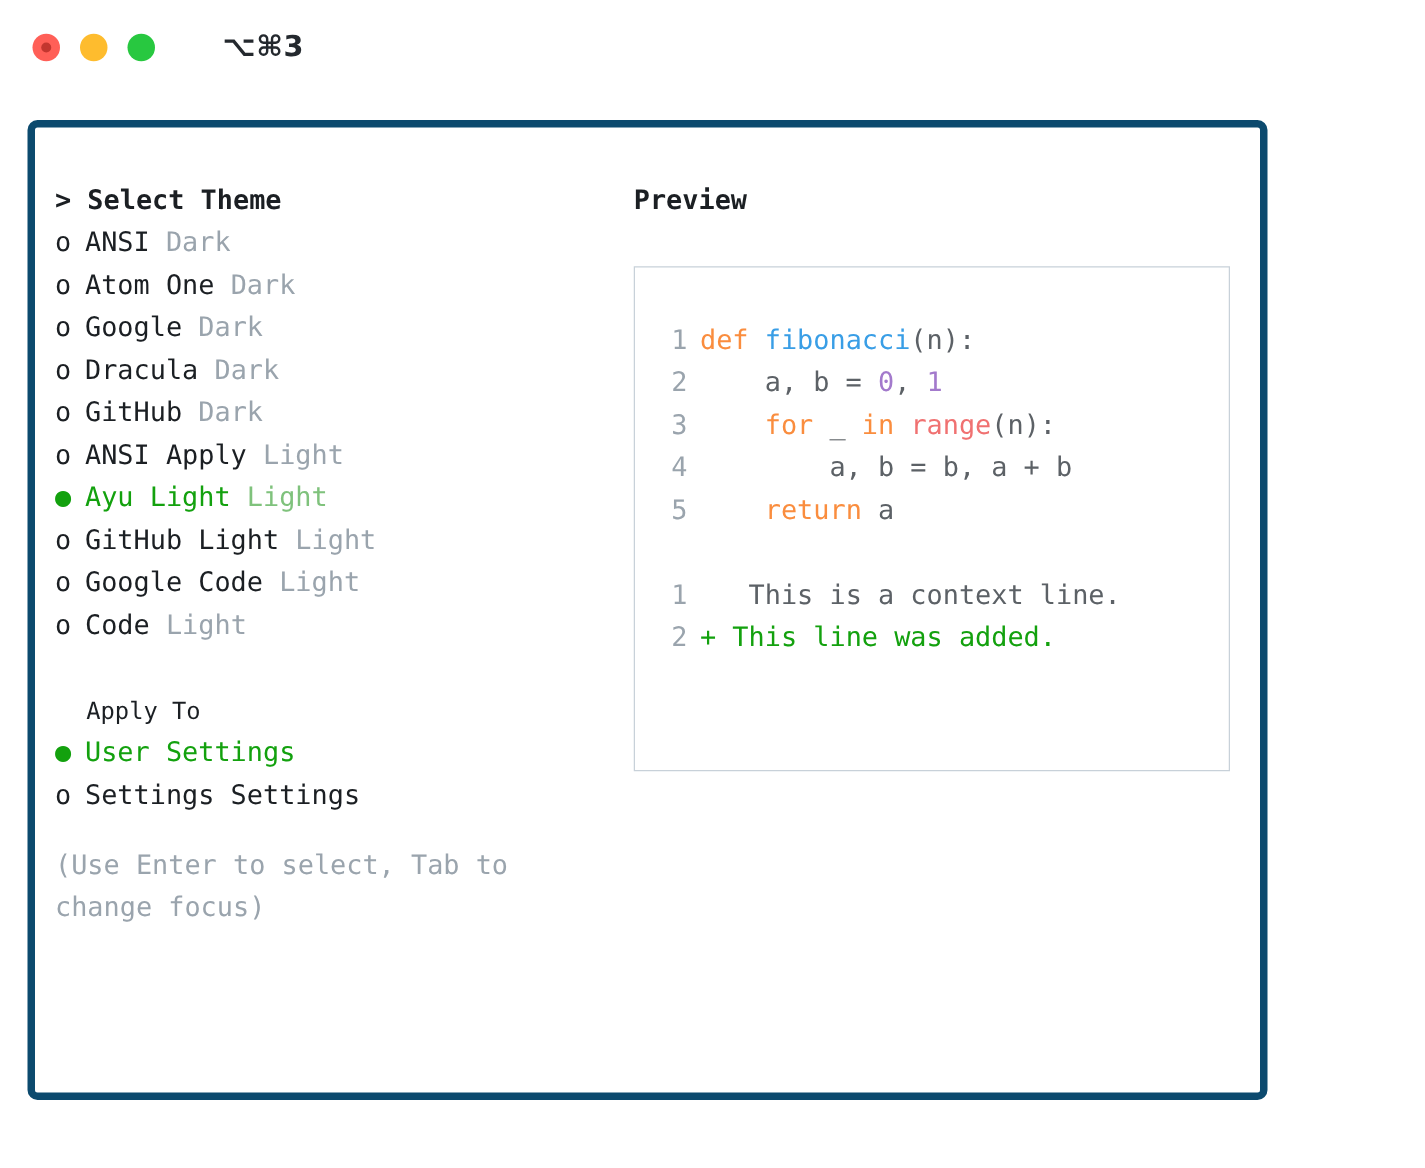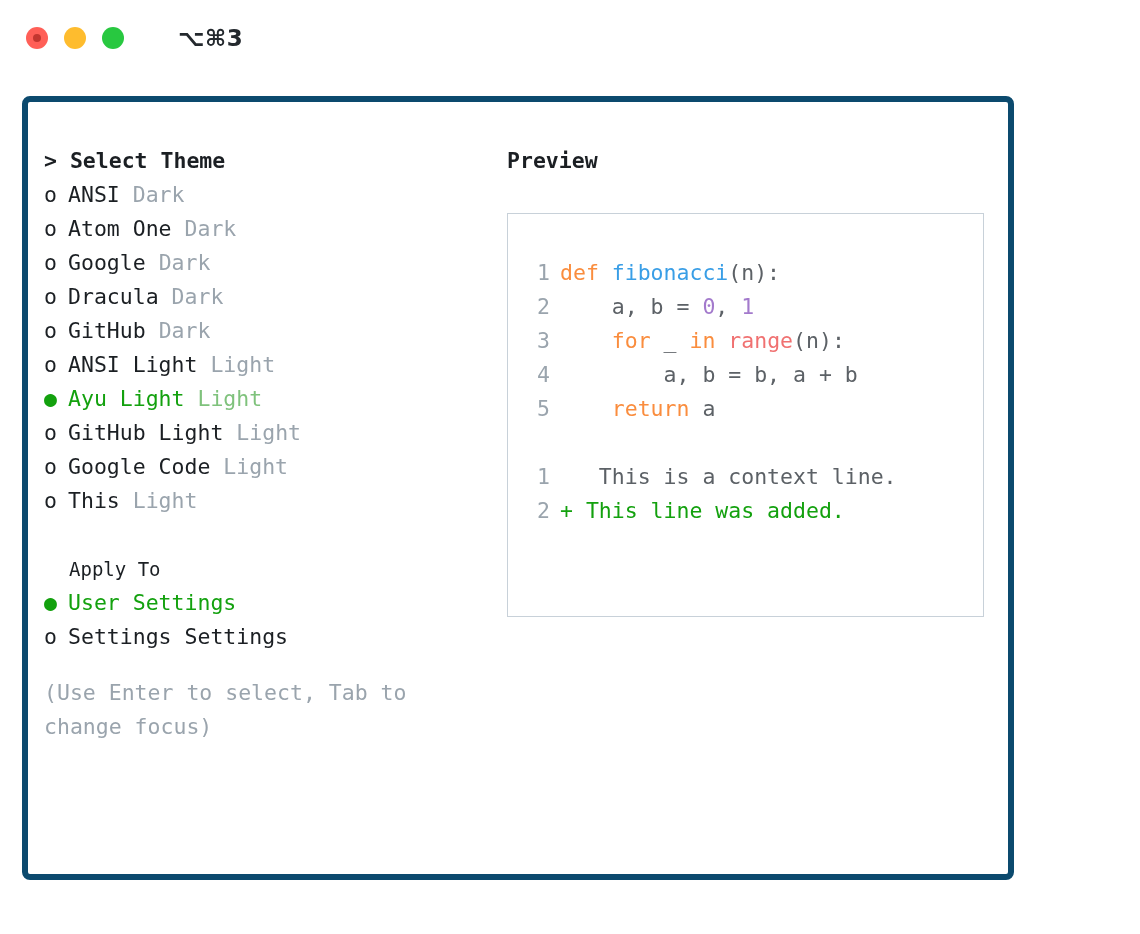--- a/index.html
+++ b/index.html
@@ -182,25 +182,25 @@
     <div class="cols">
 
       <div class="left-col">
         <div class="section-head">&gt; Select Theme</div>
         <div id="theme-options">
             <div class="opt"><span class="bullet">o</span><span>ANSI</span> <span class="variant">Dark</span></div>
             <div class="opt"><span class="bullet">o</span><span>Atom One</span> <span class="variant">Dark</span></div>
             <div class="opt"><span class="bullet">o</span><span>Google</span> <span class="variant">Dark</span></div>
             <div class="opt"><span class="bullet">o</span><span>Dracula</span> <span class="variant">Dark</span></div>
             <div class="opt"><span class="bullet">o</span><span>GitHub</span> <span class="variant">Dark</span></div>
-            <div class="opt"><span class="bullet">o</span><span>ANSI Light</span> <span class="variant">Light</span></div>
+            <div class="opt"><span class="bullet">o</span><span>ANSI Apply</span> <span class="variant">Light</span></div>
             <div class="opt selected"><span class="bullet">●</span><span>Ayu Light</span> <span class="variant">Light</span></div>
             <div class="opt"><span class="bullet">o</span><span>GitHub Light</span> <span class="variant">Light</span></div>
             <div class="opt"><span class="bullet">o</span><span>Google Code</span> <span class="variant">Light</span></div>
-            <div class="opt"><span class="bullet">o</span><span>This</span> <span class="variant">Light</span></div>
+            <div class="opt"><span class="bullet">o</span><span>Code</span> <span class="variant">Light</span></div>
           </div>
 
         <div class="spacer-sm"></div>
 
         <div class="apply-head">Apply To</div>
         <div id="apply-options">
             <div class="opt selected"><span class="bullet">●</span><span>User Settings</span></div>
             <div class="opt"><span class="bullet">o</span><span>Settings Settings</span></div>
           </div>
 

